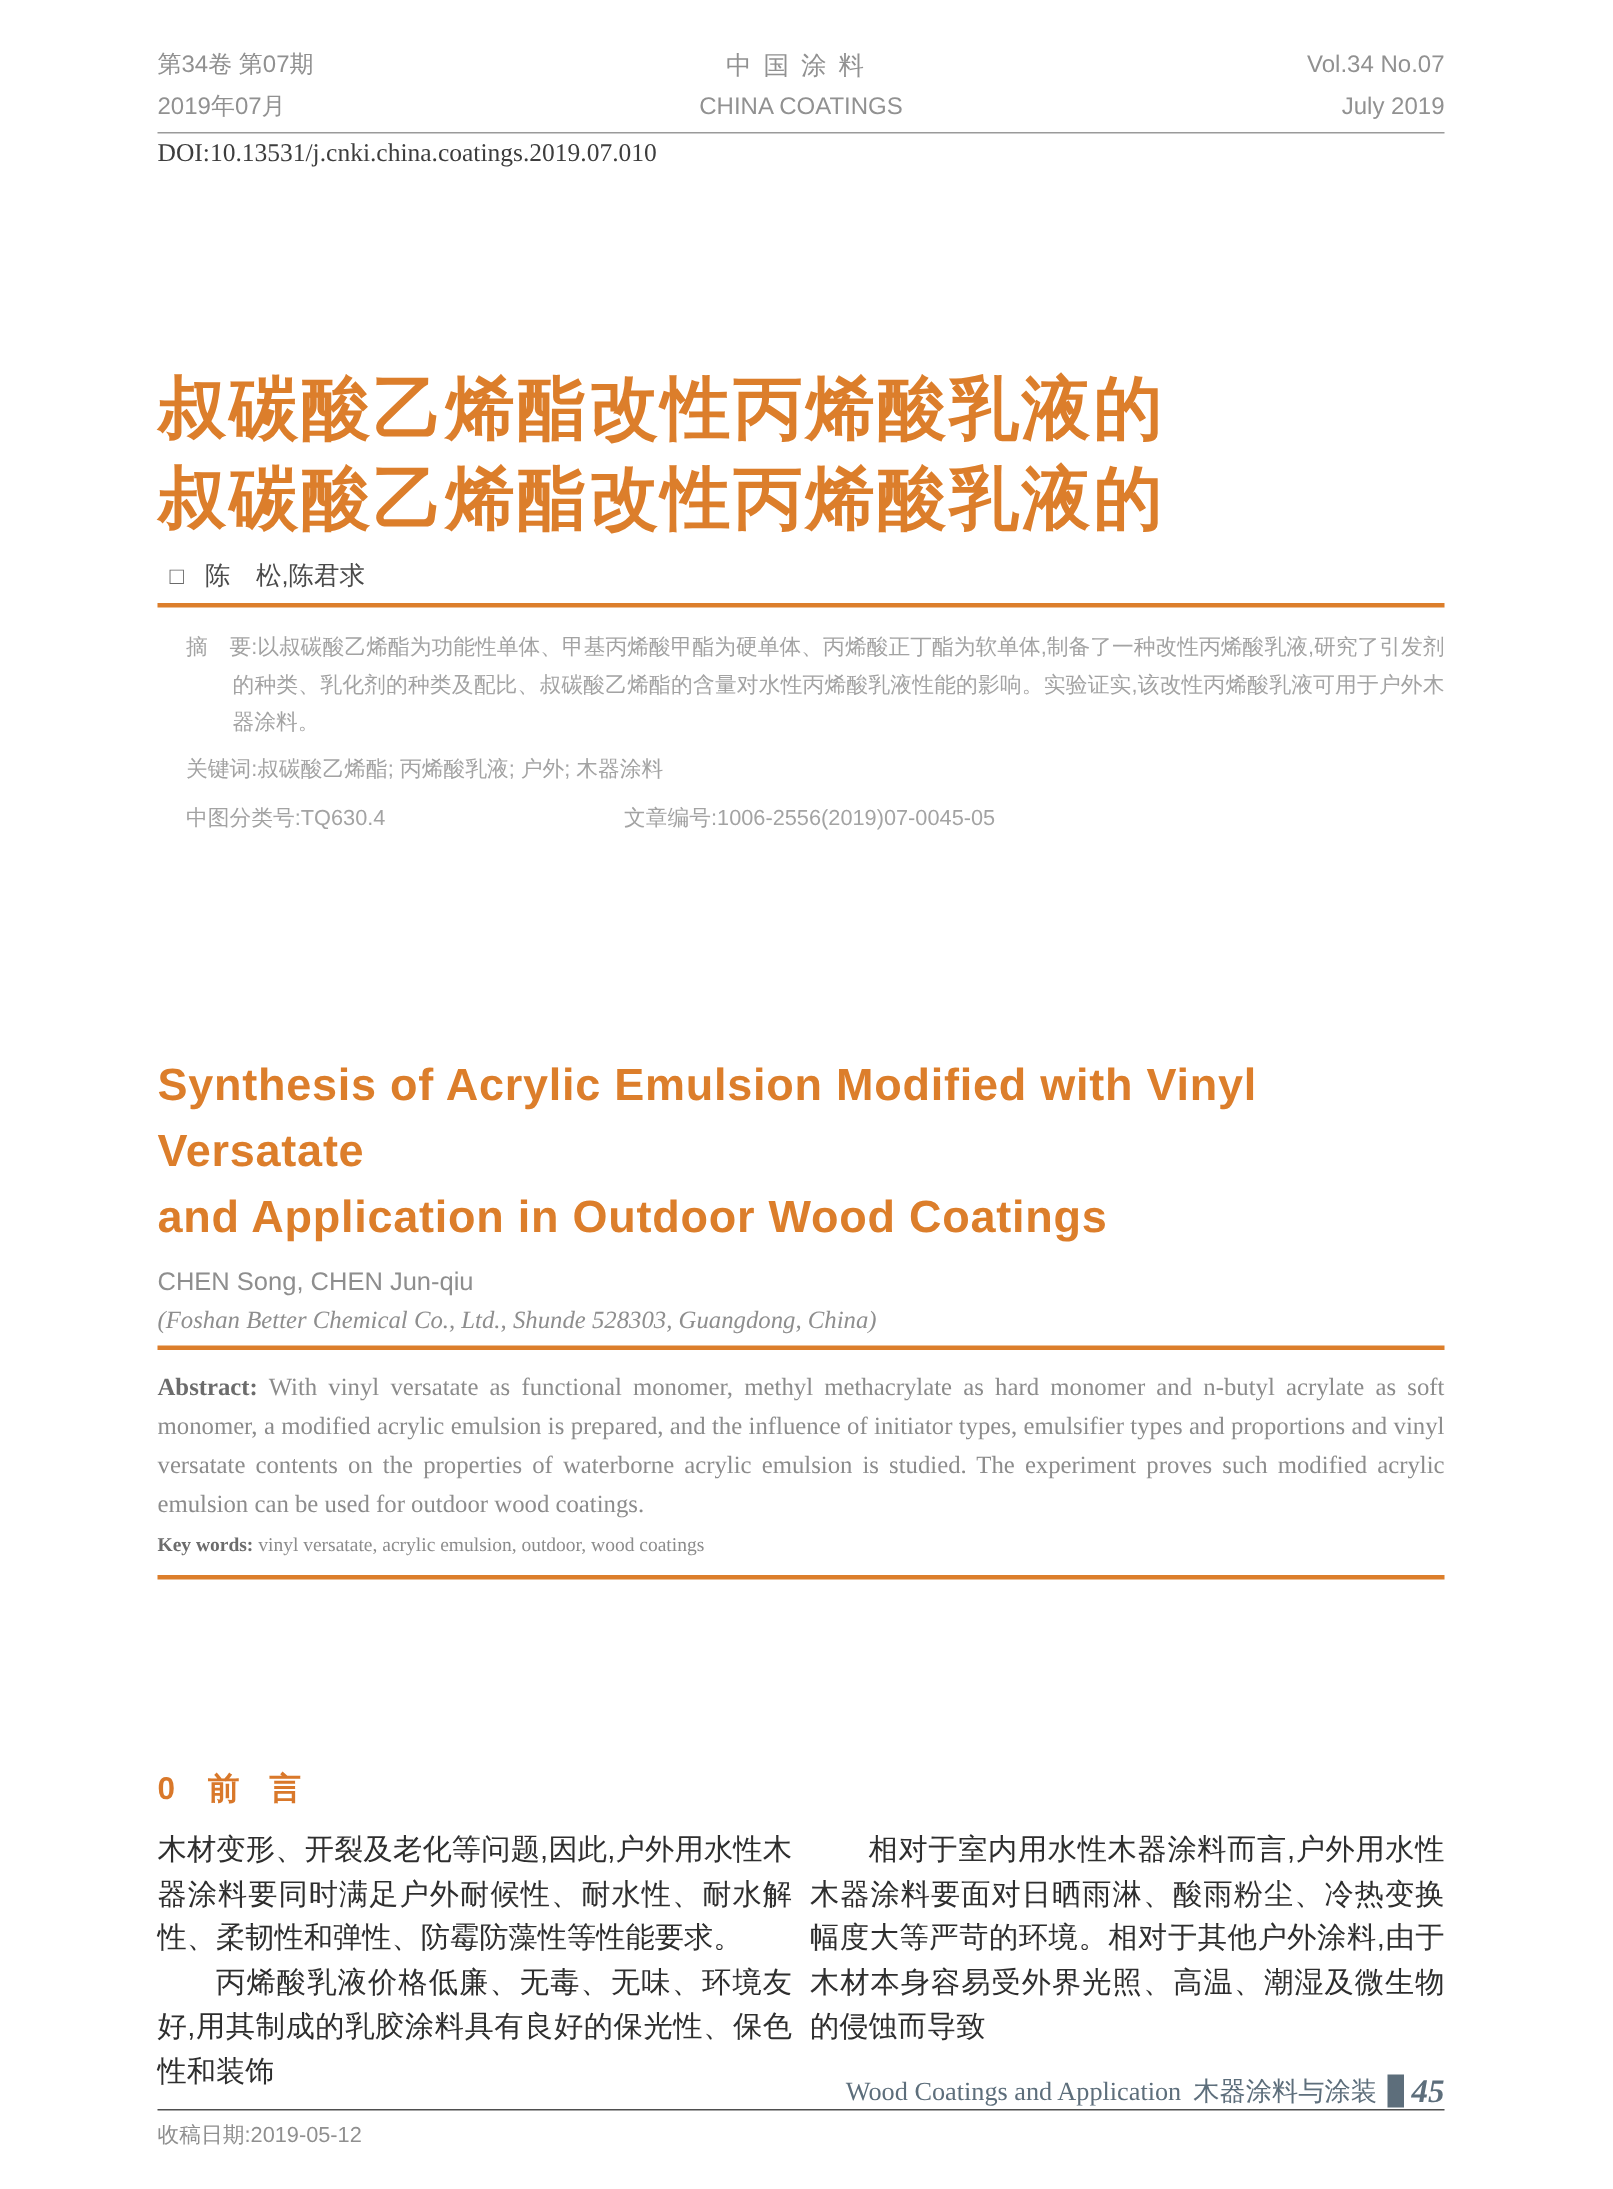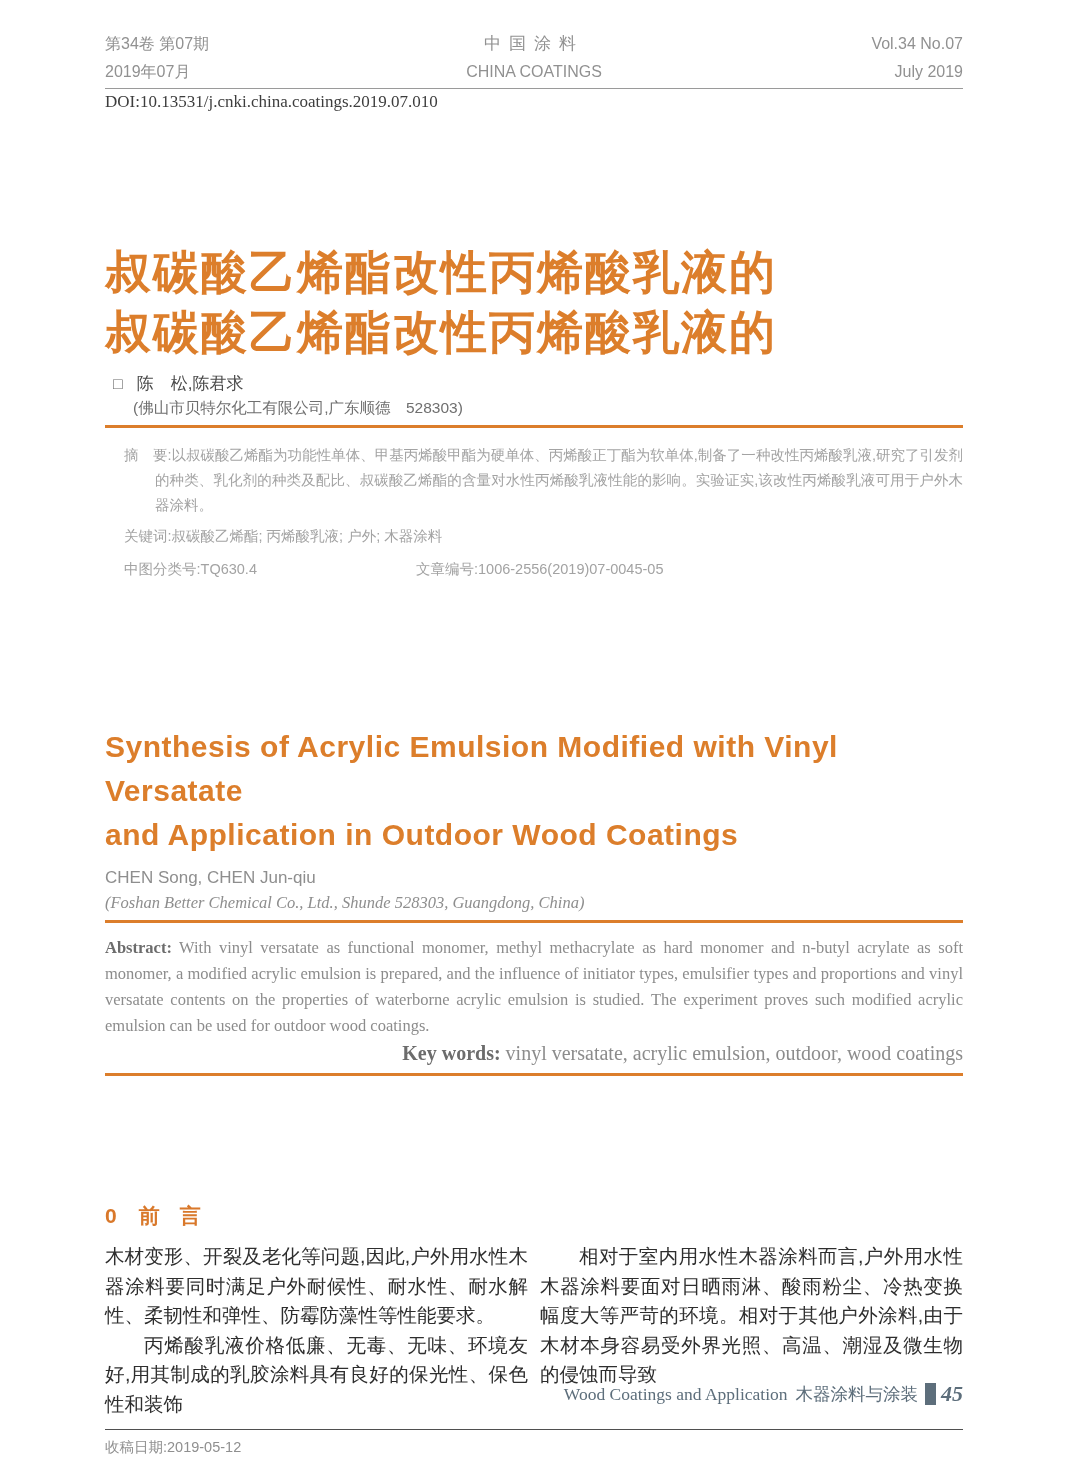--- a/index.html
+++ b/index.html
@@ -80,21 +80,21 @@
   }
   .abstract-en {
     margin-top: 12px;
     font-family: "Liberation Serif", serif;
     color: #8c8c8c; font-size: 16.5px; line-height: 26px;
     text-align: justify;
   }
   .abstract-en .lbl, .keywords-en .lbl { font-weight: bold; color: #6c6c6c; }
   .keywords-en {
     font-family: "Liberation Serif", serif;
-    color: #8c8c8c; font-size: 20px; line-height: 26px; margin-top: 1px; text-align: right;
+    color: #8c8c8c; font-size: 13px; line-height: 26px; margin-top: 1px;
   }
   .rule-orange.kw { margin-top: 7px; }
 
   
   .section-head {
     margin-top: 126px;
     color: #d9782a; font-size: 21px; font-weight: bold; line-height: 28px;
   }
   .section-head .num { margin-right: 22px; }
   .section-head .t1 { margin-right: 20px; }
@@ -143,21 +143,20 @@
   <div class="doi">DOI:10.13531/j.cnki.china.coatings.2019.07.010</div>
 
   <h1 class="title-cn">
     <span>叔碳酸乙烯酯改性丙烯酸乳液的</span><br>
     <span>叔碳酸乙烯酯改性丙烯酸乳液的</span>
   </h1>
 
   <div class="authors-cn">
     <span class="marker">□</span><span>陈　松,陈君求</span>
   </div>
-  <div class="affiliation-cn">(佛山市贝特尔化工有限公司,广东顺德　528303)</div>
   <hr class="rule-orange">
 
   <p class="abstract-cn"><span>摘　要:</span><span>以叔碳酸乙烯酯为功能性单体、甲基丙烯酸甲酯为硬单体、丙烯酸正丁酯为软单体,制备了一种改性丙烯酸乳液,研究了引发剂的种类、乳化剂的种类及配比、叔碳酸乙烯酯的含量对水性丙烯酸乳液性能的影响。实验证实,该改性丙烯酸乳液可用于户外木器涂料。</span></p>
 
   <p class="keywords-cn"><span>关键词:</span><span>叔碳酸乙烯酯; 丙烯酸乳液; 户外; 木器涂料</span></p>
 
   <div class="class-row">
     <span class="c1"><span>中图分类号:</span><span>TQ630.4</span></span>
     <span class="c3"><span>文章编号:</span><span>1006-2556(2019)07-0045-05</span></span>
   </div>

